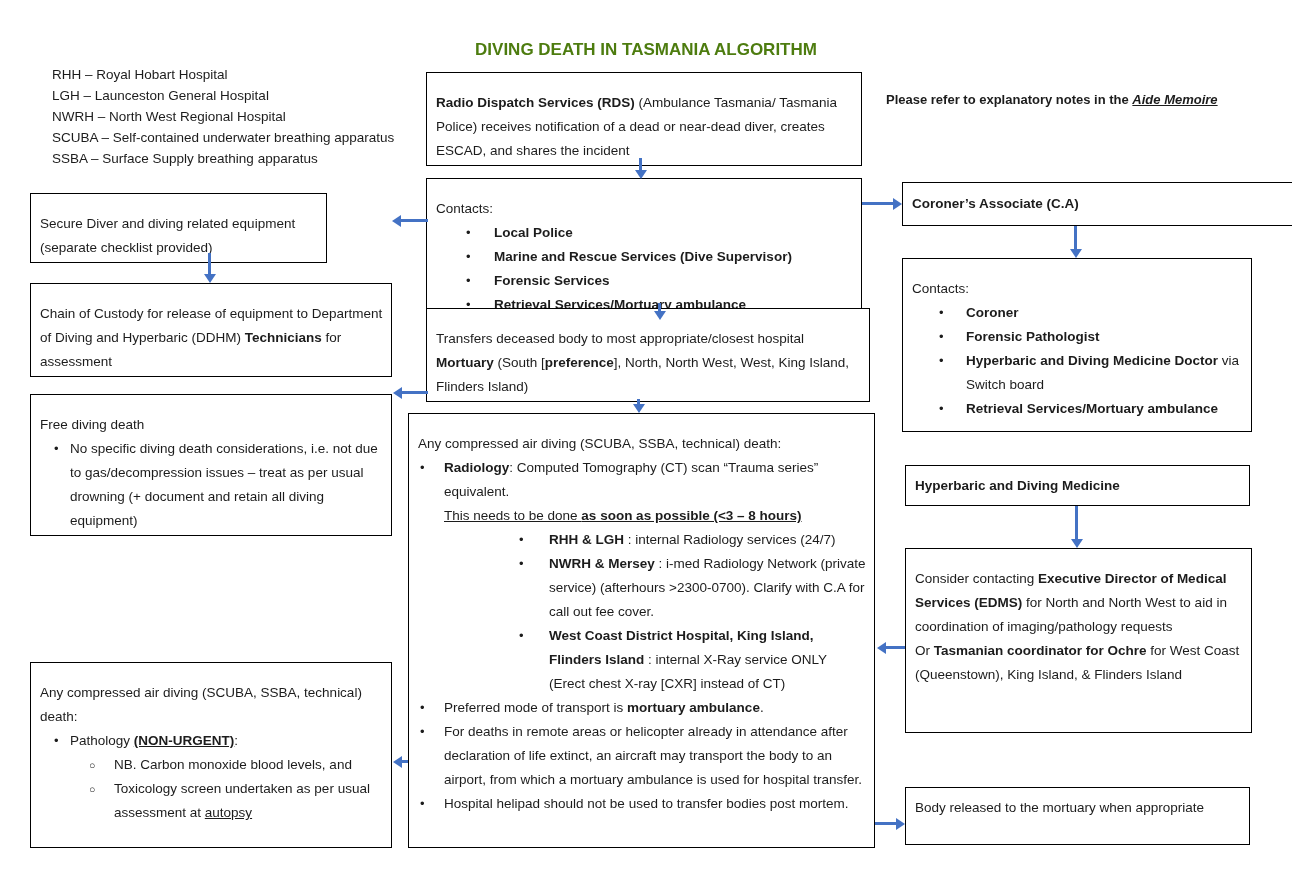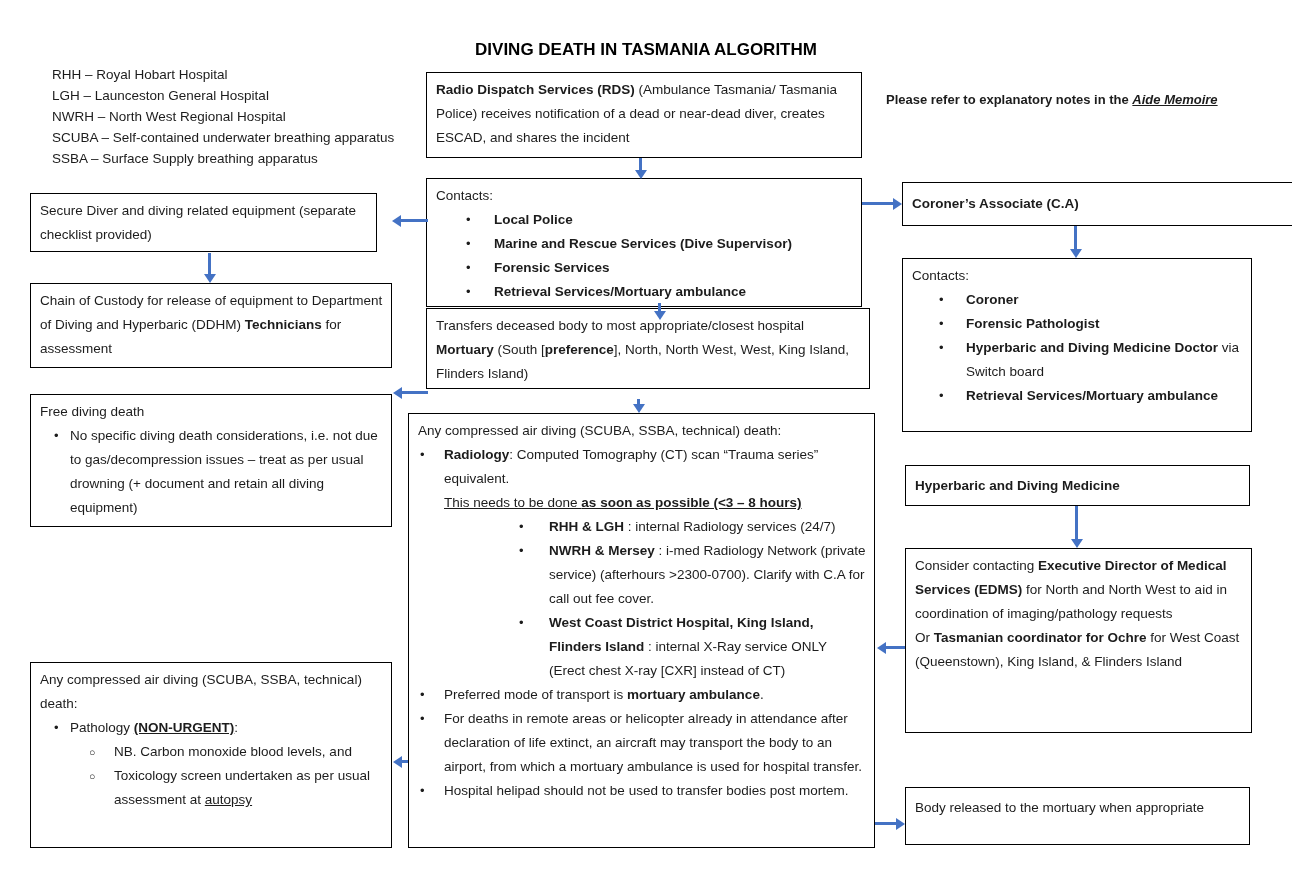--- a/index.html
+++ b/index.html
@@ -4,52 +4,52 @@
 <style>
   :root { --arrow:#4472c4; --border:#000000; --text:#1c1c1c; }
   html,body { margin:0; padding:0; background:#ffffff; }
   #page {
     position:relative; width:1292px; height:881px; background:#ffffff;
     font-family:"Liberation Sans", sans-serif; color:var(--text);
     overflow:hidden;
   }
   .title {
     position:absolute; left:0; top:40px; width:1292px; text-align:center;
-    font-size:17px; font-weight:700; color:#000000;
+    font-size:17px; font-weight:700; color:#4d7c0f;
   }
   .abbrev {
     position:absolute; left:28px; top:64px; width:400px;
     font-size:13.5px; line-height:21px;margin-left:24px;
   }
   .note {
     position:absolute; left:886px; top:90px; width:380px;
     font-size:13px; line-height:20px;
   }
   .box {
     position:absolute; border:1.5px solid var(--border);
     background:#fff; font-size:13.5px; line-height:24px;
-    padding:5px 8px 2px 9px; box-sizing:border-box;
+    padding:18px 8px 2px 9px; box-sizing:border-box;
   }
   .b { font-weight:700; }
   .i { font-style:italic; }
   .u { text-decoration:underline; }
   .blk { position:relative; }
   .blk.cont { padding-left:var(--b1t,26px);text-decoration:underline; }
   .blk.bullet { padding-left:var(--b1t,26px); }
   .blk.bullet2, .blk.circle2 { padding-left:var(--b2t,131px); }
   .blk .marker { position:absolute; top:0; font-size:13px; }
   .blk.bullet .marker { left:var(--b1m,2px); }
   .blk.bullet2 .marker, .blk.circle2 .marker { left:var(--b2m,101px); }
   .blk.circle2 .marker { font-size:10.5px; }
   
   #box-rds              { left:426px; top:72px;  width:436px; min-height:86px; }
   #box-contacts-central { left:426px; top:178px; width:436px; min-height:124px; --b1m:30px; --b1t:58px; }
   #box-transfers        { left:426px; top:308px; width:444px; min-height:79px; }
   #box-main             { left:408px; top:413px; width:467px; min-height:435px; --b1m:2px; --b1t:26px; --b2m:101px; --b2t:131px; }
-  #box-secure           { left:30px;  top:193px; width:347px; min-height:59px; }
+  #box-secure           { left:30px;  top:193px; width:297px; min-height:59px; }
   #box-chain            { left:30px;  top:283px; width:362px; min-height:85px; }
   #box-free             { left:30px;  top:394px; width:362px; min-height:133px; --b1m:14px; --b1t:30px; }
   #box-pathology        { left:30px;  top:662px; width:362px; min-height:186px; --b1m:14px; --b1t:30px; --b2m:49px; --b2t:74px; }
   #box-coroner          { left:902px; top:182px; width:414px; min-height:44px; padding-top:9px; }
   #box-contacts-coroner { left:902px; top:258px; width:350px; min-height:174px; --b1m:27px; --b1t:54px; }
   #box-hyperbaric       { left:905px; top:465px; width:345px; min-height:41px; padding-top:8px; }
   #box-consider         { left:905px; top:548px; width:347px; min-height:185px; }
   #box-consider .blk.p + .blk.p { }
   #box-body             { left:905px; top:787px; width:345px; min-height:58px; padding-top:8px; }
   

